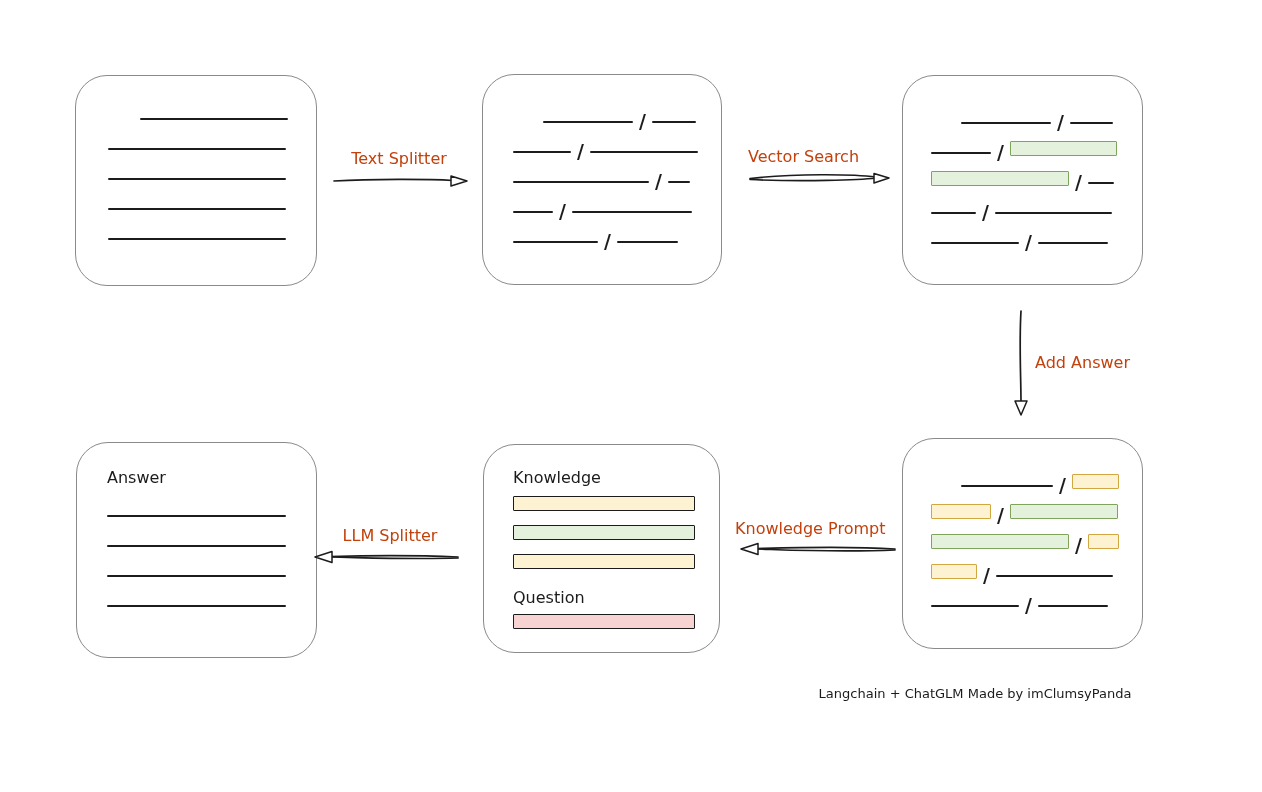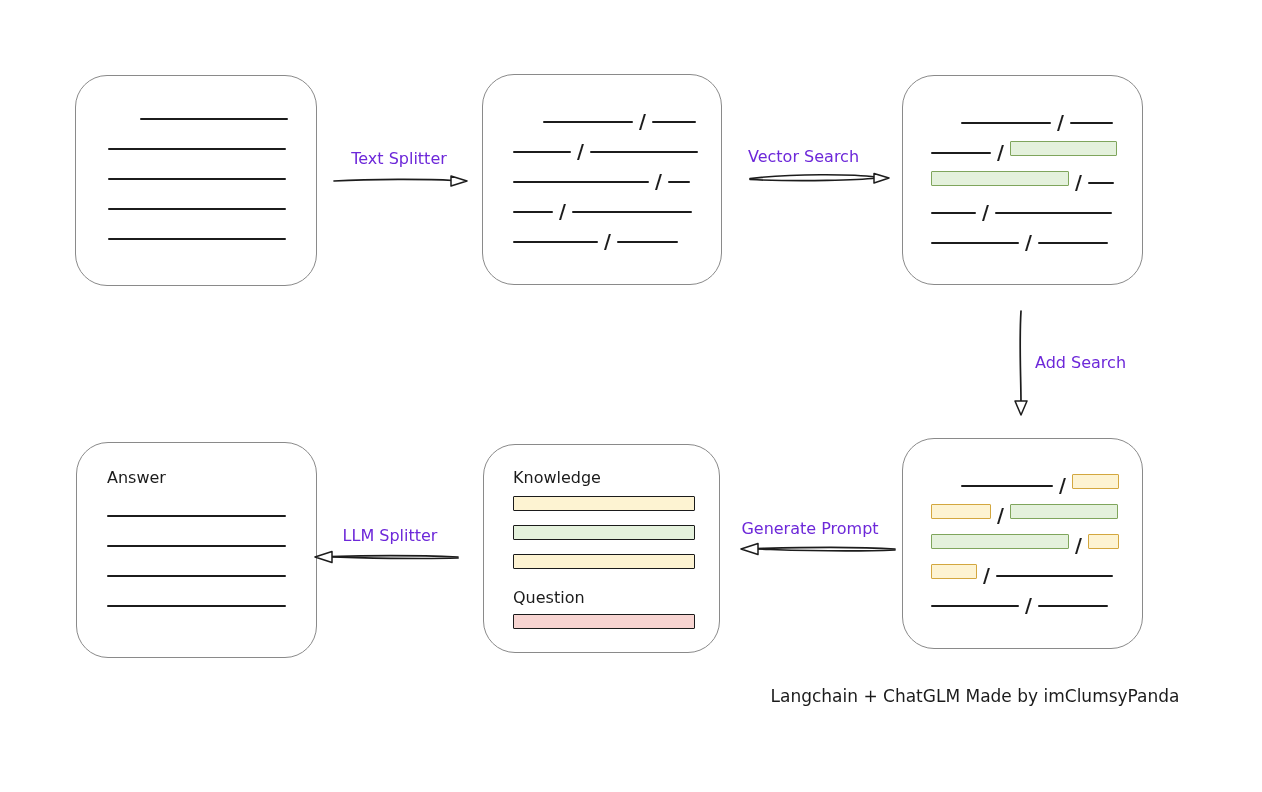--- a/index.html
+++ b/index.html
@@ -22,25 +22,25 @@
   .bar-green{background:var(--green-fill,#e4f1dc);border-color:var(--green-border,#7fa55c);}
   .bar-yellow{background:var(--yellow-fill,#fdf3d2);border-color:var(--yellow-border,#d3a73f);}
   .bar-red{background:var(--red-fill,#f7d4d1);border-color:var(--red-border,#b4534e);}
   .slash{
     display:inline-block;font-size:19px;font-weight:600;line-height:13px;
     margin:0 6px;transform:translateY(3px);color:var(--line,#1c1c1c);
   }
   .box-label{font-size:16px;font-weight:500;height:22px;line-height:22px;color:#1b1b1b;}
   .bars{display:flex;flex-direction:column;gap:14px;}
   .stack-bar{width:182px;height:15px;box-sizing:border-box;border:1.5px solid;border-radius:1px;}
-  .arrow-label{position:absolute;font-size:16px;font-weight:500;white-space:nowrap;color:#6d28d9;}
+  .arrow-label{position:absolute;font-size:16px;font-weight:500;white-space:nowrap;color:#c2410c;}
   .arrow{position:absolute;}
   .arrow path,.arrow polyline{stroke:var(--line,#1c1c1c);stroke-width:1.7;fill:none;stroke-linecap:round;}
   .arrow polygon{stroke:var(--line,#1c1c1c);stroke-width:1.5;fill:#ffffff;stroke-linejoin:round;}
-  #caption{position:absolute;left:745px;top:686px;width:460px;text-align:center;font-size:17px;font-weight:500;color:#1b1b1b;}
+  #caption{position:absolute;left:745px;top:686px;width:460px;text-align:center;font-size:13px;font-weight:500;color:#1b1b1b;}
 
   
   #source-document-box .rows{padding:16px 0 0 32px;}
   #split-chunks-box .rows{padding:20px 0 0 30px;}
   #vector-matches-box .rows{padding:20px 0 0 28px;}
   #context-chunks-box .rows{padding:20px 0 0 28px;}
   #answer-box .inner{padding:24px 0 0 30px;}
   #prompt-box .inner{padding:22px 0 0 29px;}
   #prompt-box .bars.knowledge{margin-top:7px;}
   #prompt-box .box-label.question{margin-top:18px;}
@@ -202,27 +202,27 @@
     <polygon points="119,8 135,13 119,18"></polygon>
   </svg>
 
   <div class="arrow-label" style="left:748px;top:147px;width:128px;text-align:left;">Vector Search</div>
   <svg class="arrow" style="left:748px;top:166px;" width="144" height="26">
     <path d="M2,12.5 C45,7.5 105,8 128,11"></path>
     <path d="M2,13.5 C55,16 112,14 128,12"></path>
     <polygon points="126,7.5 141,12 126,17"></polygon>
   </svg>
 
-  <div class="arrow-label" style="left:1035px;top:353px;">Add Search</div>
+  <div class="arrow-label" style="left:1035px;top:353px;">Add Answer</div>
   <svg class="arrow" style="left:1008px;top:309px;" width="28" height="112">
     <path d="M13,2 C11,35 13,68 13,94"></path>
     <polygon points="7,92 13,106 19,92"></polygon>
   </svg>
 
-  <div class="arrow-label" style="left:735px;top:519px;width:150px;text-align:center;">Generate Prompt</div>
+  <div class="arrow-label" style="left:735px;top:519px;width:150px;text-align:center;">Knowledge Prompt</div>
   <svg class="arrow" style="left:738px;top:537px;" width="160" height="24">
     <path d="M157,12 C110,9 60,10.5 18,11.5"></path>
     <path d="M157,13 C100,15.5 50,13 18,12"></path>
     <polygon points="20,6.5 3,12 20,17.5"></polygon>
   </svg>
 
   <div class="arrow-label" style="left:325px;top:526px;width:130px;text-align:center;">LLM Splitter</div>
   <svg class="arrow" style="left:312px;top:545px;" width="148" height="24">
     <path d="M146,12 C100,10 55,10.5 18,11.5"></path>
     <path d="M146,13 C95,14.5 50,12.5 18,12"></path>

